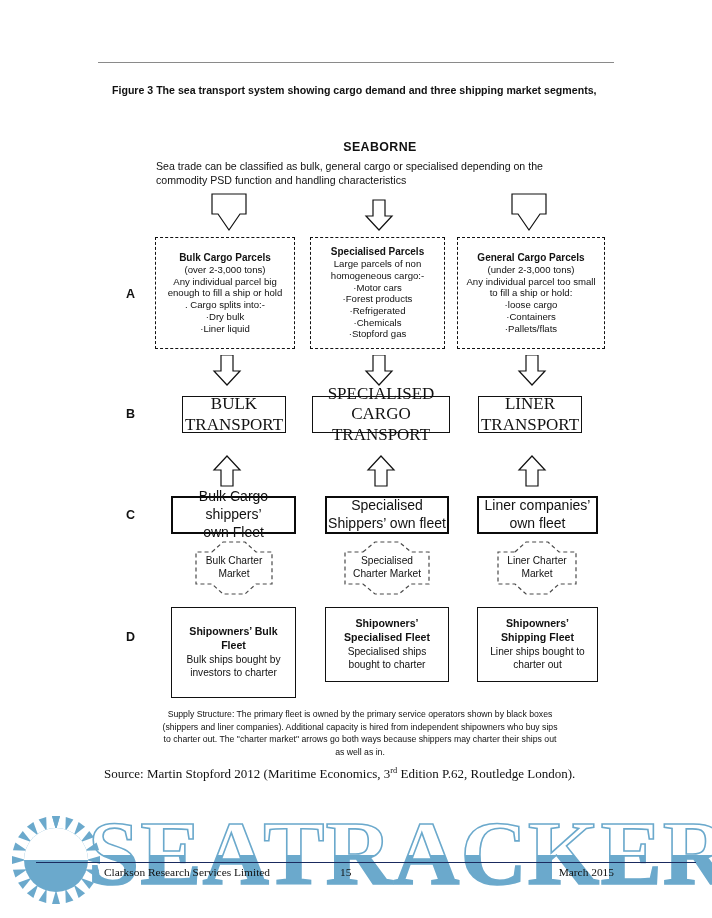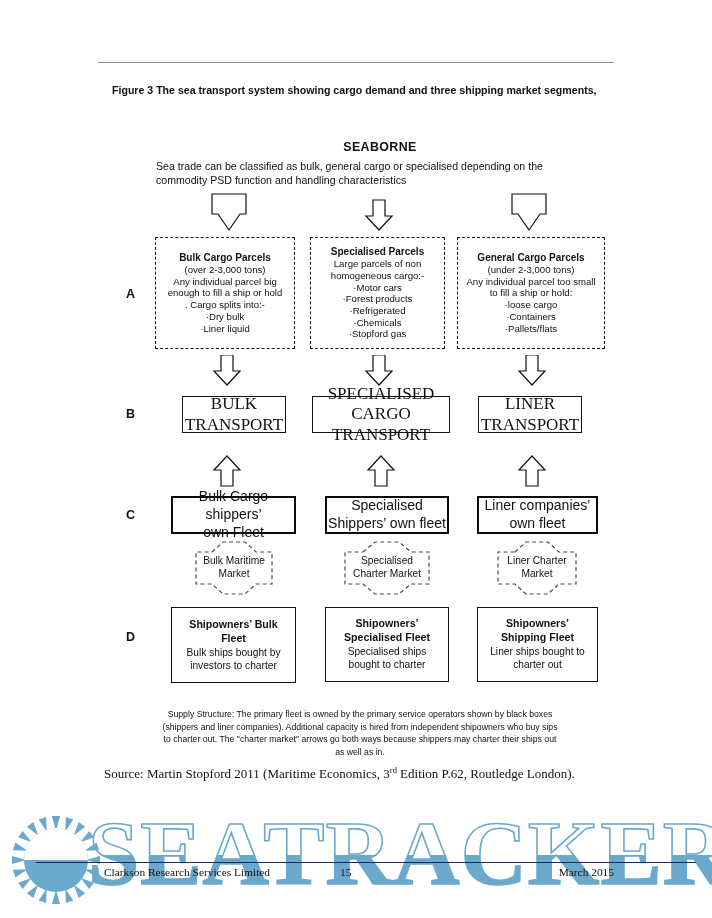--- a/index.html
+++ b/index.html
@@ -236,21 +236,21 @@
       <span>own fleet</span>
     </div>
   </div>
 
   <div class="chart-mk" style="left:190px;top:540px;width:88px;height:56px;">
     <svg width="88" height="56" viewBox="0 0 88 56">
       <path d="M22 12 L33 2 H55 L66 12 H82 V44 H66 L55 54 H33 L22 44 H6 V12 Z" fill="#fff" stroke="#4a4a4a" stroke-width="1.2" stroke-dasharray="4,3"></path>
     </svg>
     <div class="lbl">
       <div>
-        <span>Bulk Maritime</span><br>
+        <span>Bulk Charter</span><br>
         <span>Market</span>
       </div>
     </div>
   </div>
 
   <div class="chart-mk" style="left:339px;top:540px;width:96px;height:56px;">
     <svg width="96" height="56" viewBox="0 0 96 56">
       <path d="M24 12 L36 2 H60 L72 12 H90 V44 H72 L60 54 H36 L24 44 H6 V12 Z" fill="#fff" stroke="#4a4a4a" stroke-width="1.2" stroke-dasharray="4,3"></path>
     </svg>
     <div class="lbl">
@@ -266,21 +266,21 @@
       <path d="M23 12 L34 2 H56 L67 12 H84 V44 H67 L56 54 H34 L23 44 H6 V12 Z" fill="#fff" stroke="#4a4a4a" stroke-width="1.2" stroke-dasharray="4,3"></path>
     </svg>
     <div class="lbl">
       <div>
         <span>Liner Charter</span><br>
         <span>Market</span>
       </div>
     </div>
   </div>
 
-  <div class="box boxD" style="left:171px;top:607px;width:125px;height:76px;">
+  <div class="box boxD" style="left:171px;top:607px;width:125px;height:91px;">
     <div>
       <b>Shipowners’ Bulk</b><br>
       <b>Fleet</b><br>
       <span>Bulk ships bought by</span><br>
       <span>investors to charter</span>
     </div>
   </div>
   <div class="box boxD" style="left:325px;top:607px;width:124px;height:75px;">
     <div>
       <b>Shipowners’</b><br>
@@ -294,21 +294,21 @@
       <b>Shipowners’</b><br>
       <b>Shipping Fleet</b><br>
       <span>Liner ships bought to</span><br>
       <span>charter out</span>
     </div>
   </div>
 
   <div class="supply">Supply Structure: The primary fleet is owned by the primary service operators shown by black boxes (shippers and liner companies). Additional capacity is hired from independent shipowners who buy sips to charter out. The "charter market" arrows go both ways because shippers may charter their ships out as well as in.</div>
 
   <div class="source">
-    <span>Source: Martin Stopford 2011 (Maritime Economics, 3</span><sup>rd</sup><span> Edition P.62, Routledge London).</span>
+    <span>Source: Martin Stopford 2012 (Maritime Economics, 3</span><sup>rd</sup><span> Edition P.62, Routledge London).</span>
   </div>
 
   <div class="wmwrap">
     <svg width="640" height="100" viewBox="0 0 640 100">
       <defs>
         <linearGradient id="wmsplit" x1="0" y1="0" x2="0" y2="1">
           <stop offset="0%" stop-color="#6ba9cc" stop-opacity="0"></stop>
           <stop offset="52%" stop-color="#6ba9cc" stop-opacity="0"></stop>
           <stop offset="52%" stop-color="#6ba9cc" stop-opacity="1"></stop>
           <stop offset="100%" stop-color="#6ba9cc" stop-opacity="1"></stop>

